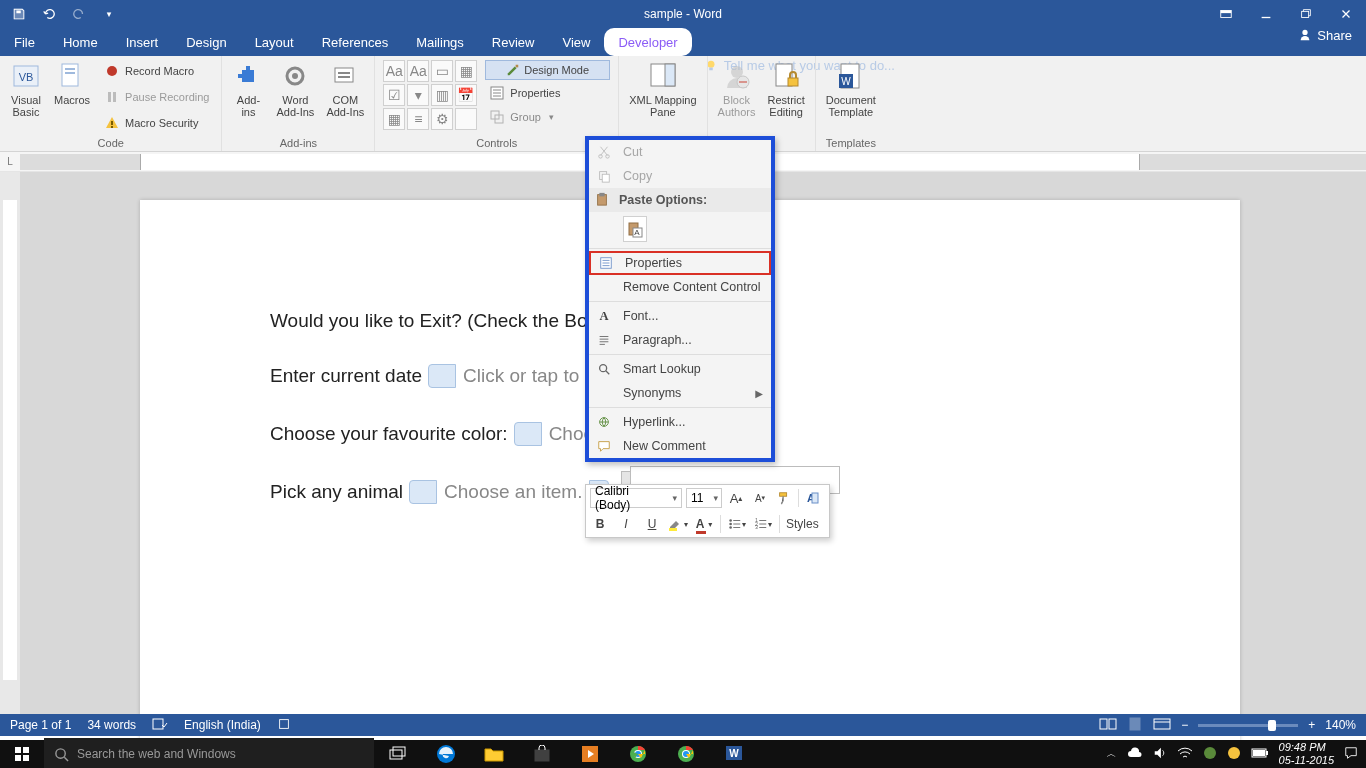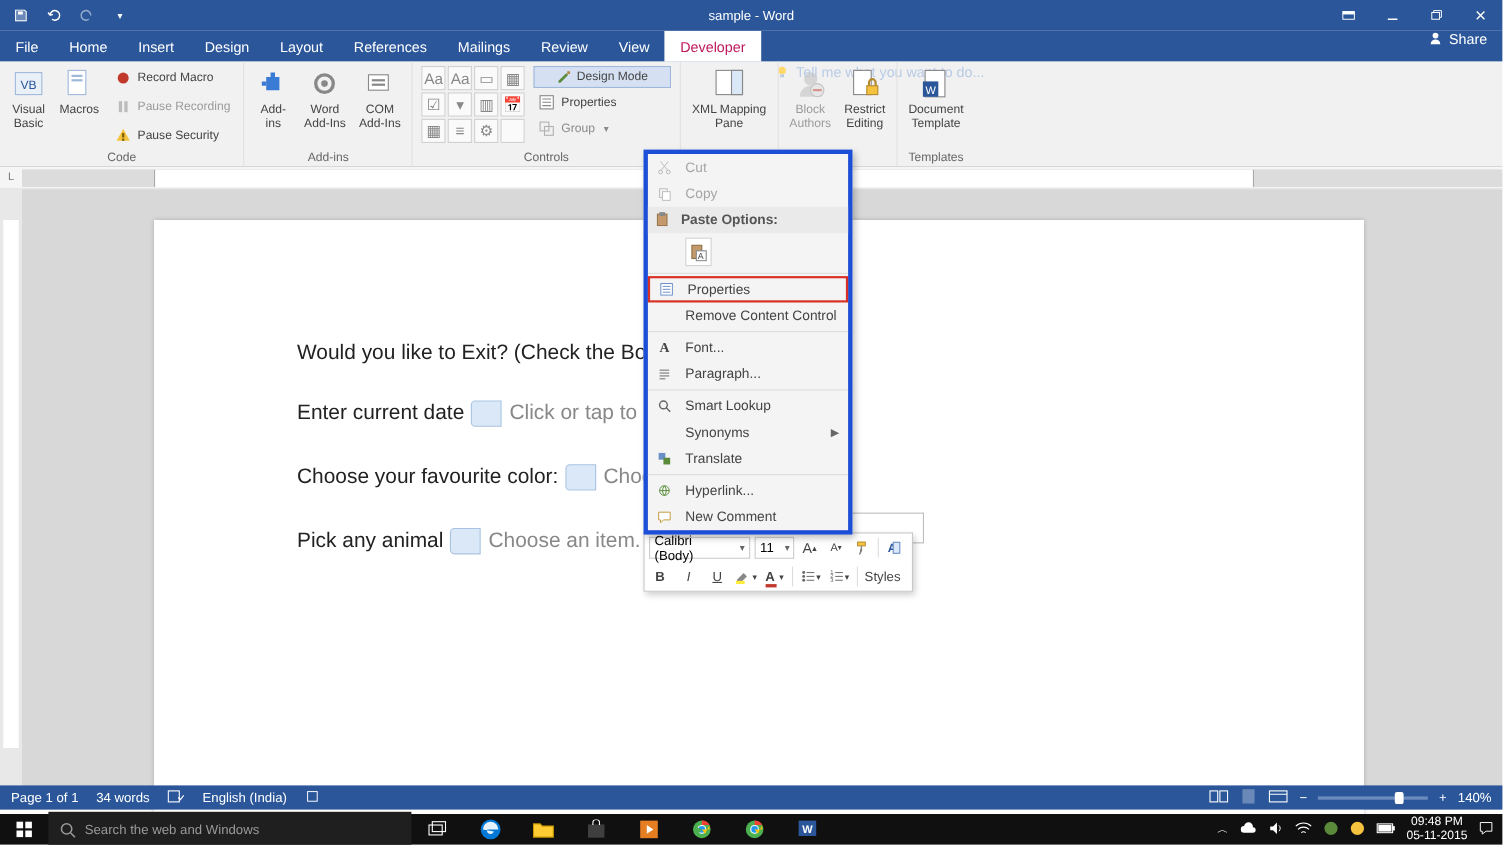--- a/index.html
+++ b/index.html
@@ -10,21 +10,21 @@
 .qat { display: flex; align-items: center; gap: 8px; padding: 0 8px; }
 .qat-btn { width: 22px; height: 22px; display: flex; align-items: center; justify-content: center; color: #fff; }
 .qat-btn svg { width: 14px; height: 14px; }
 .title-text { position: absolute; left: 50%; transform: translateX(-50%); }
 .title-right { margin-left: auto; display: flex; align-items: center; }
 .title-right .qat-btn { width: 40px; }
 
 
 .menutabs { height: 28px; background: #2b579a; display: flex; align-items: stretch; color: #fff; font-size: 13px; }
 .menutab { padding: 0 14px; display: flex; align-items: center; cursor: default; }
-.menutab.active { background: #fff; color: #be185d; }
+.menutab.active { background: #fff; color: #8b5cf6; border-radius: 10px; }
 .tellme { color: #b8cbe6; display: flex; align-items: center; gap: 6px; padding: 0 12px; margin-top: 37px; }
 .tellme .bulb { width: 14px; height: 14px; }
 .share-btn { margin-left: auto; padding: 0 14px; display: flex; gap: 5px; }
 
 
 .ribbon { height: 96px; background: #f1f1f1; border-bottom: 1px solid #d4d4d4; display: flex; font-size: 11px; color: #444; }
 .rgroup { border-right: 1px solid #e1e1e1; display: flex; flex-direction: column; padding: 2px 4px 0; }
 .rgroup-body { flex: 1; display: flex; align-items: flex-start; }
 .rgroup-label { text-align: center; color: #666; font-size: 11px; padding-bottom: 2px; }
 .big-btn { display: flex; flex-direction: column; align-items: center; padding: 2px 6px; gap: 2px; text-align: center; line-height: 12px; }
@@ -88,21 +88,21 @@
 .zoom-slider { width:100px; height:3px; background:#6b8bbd; position:relative;}
 .zoom-slider .thumb { position:absolute; top:-4px; left:70px; width:8px; height:11px; background:#fff; border-radius:2px;}
 
 
 .taskbar { position:absolute; left:0; right:0; bottom:0; height:28px; background:#101010; display:flex; align-items:center; color:#fff; font-size:12px;}
 .taskbar .start { width:44px; height:32px; display:flex; align-items:center; justify-content:center;}
 .taskbar .search { width:330px; height:32px; background:#1f1f1f; display:flex; align-items:center; padding-left:10px; color:#999; gap:8px;}
 .task-icons { display:flex; align-items:center; }
 .task-icons .ti { width:48px; height:32px; display:flex; align-items:center; justify-content:center;}
 .tray { margin-left:auto; display:flex; align-items:center; gap:10px; padding-right:8px;}
-.tray .clock { text-align:center; line-height:13px; font-size:11px;}
+.tray .clock { text-align:left; line-height:13px; font-size:11px;font-style:italic;}
 </style>
 </head>
 <body>
 
 <div class="titlebar">
   <div class="qat">
     <div class="qat-btn">
         <svg viewBox="0 0 16 16">
           <path fill="#fff" d="M2 2h10l2 2v10H2z" opacity=".3"></path>
           <path fill="#fff" d="M2 2h10l2 2v10H2V2zm1 1v10h10V4.5L11.5 3H3zm2 1h5v3H5V4z"></path>
@@ -210,21 +210,21 @@
                 <rect x="9" y="3" width="3" height="10" fill="#888"></rect>
               </svg></div>
             <span>Pause Recording</span>
           </div>
         <div class="small-btn">
             <div class="ico"><svg viewBox="0 0 16 16">
                 <path d="M8 2l6 11H2z" fill="#f5c23e"></path>
                 <rect x="7" y="6" width="2" height="4" fill="#7a5c00"></rect>
                 <rect x="7" y="11" width="2" height="2" fill="#7a5c00"></rect>
               </svg></div>
-            <span>Pause Security</span>
+            <span>Macro Security</span>
           </div>
       </div>
     </div>
     <div class="rgroup-label">Code</div>
   </div>
 
   <div class="rgroup">
     <div class="rgroup-body">
       <div class="big-btn">
           <div class="ico">
@@ -486,29 +486,20 @@
           <path d="M10 10l4 4" stroke="#666" stroke-width="1.5"></path>
         </svg>
       </div>
       <span>Smart Lookup</span>
     </div>
   <div class="ctxrow">
       <div class="ci"></div>
       <span>Synonyms</span>
       <span class="arrowr">▶</span>
     </div>
-  <div class="ctxrow">
-      <div class="ci">
-        <svg width="14" height="14" viewBox="0 0 16 16">
-          <rect x="2" y="2" width="7" height="7" fill="#6a8fc7"></rect>
-          <rect x="7" y="7" width="7" height="7" fill="#5a8a3a"></rect>
-        </svg>
-      </div>
-      <span>Translate</span>
-    </div>
   <div class="sep"></div>
   <div class="ctxrow">
       <div class="ci">
         <svg width="14" height="14" viewBox="0 0 16 16">
           <circle cx="8" cy="8" r="5" fill="none" stroke="#5a8a3a"></circle>
           <path d="M3 8h10M8 3a8 8 0 0 1 0 10M8 3a8 8 0 0 0 0 10" fill="none" stroke="#5a8a3a"></path>
         </svg>
       </div>
       <span>Hyperlink...</span>
     </div>

